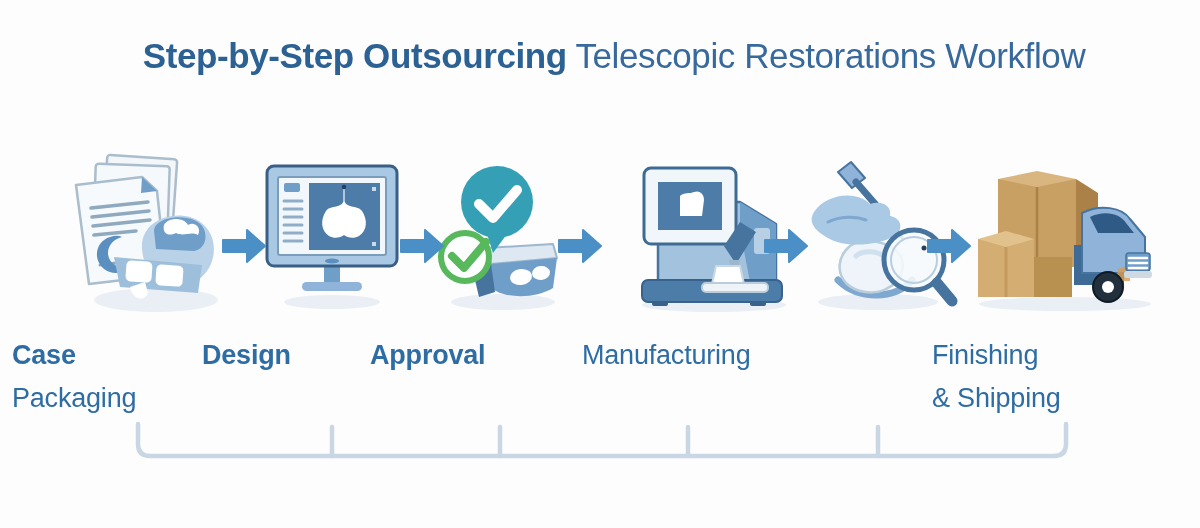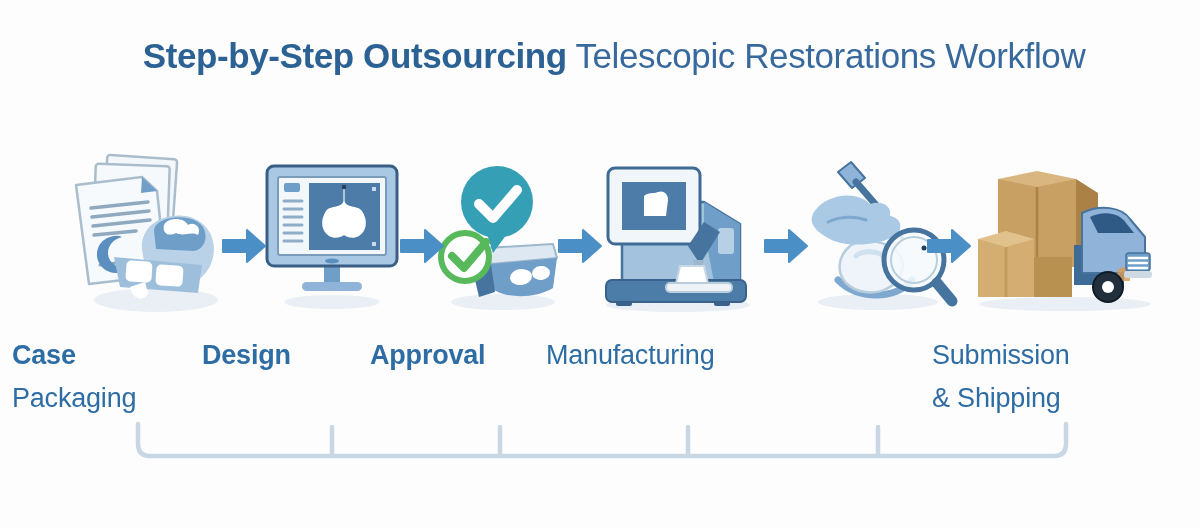--- a/index.html
+++ b/index.html
@@ -11,21 +11,21 @@
   .title{
     position:absolute;top:34px;left:0;width:100%;
     text-align:center;font-size:35px;letter-spacing:-.4px;line-height:44px;
     color:#33689e;white-space:nowrap;
   }
   .title .em{font-weight:700;color:#2c6193;margin-left:28px;}
   .title .rest{font-weight:400;color:#37699d;text-align:right;}
   
   .step{position:absolute;top:150px;width:200px;height:280px;}
   .s1{left:42px;}  .s2{left:232px;} .s3{left:400px;}
-  .s4{left:576px;} .s5{left:778px;} .s6{left:962px;}
+  .s4{left:612px;} .s5{left:778px;} .s6{left:962px;}
   .icon-wrap{
     position:absolute;top:0;left:0;right:0;height:172px;
     display:flex;align-items:center;justify-content:center;
   }
   .label{
     position:absolute;top:184px;left:-30px;right:-30px;text-align:left;
     color:#2e6da4;font-size:27px;line-height:43px;letter-spacing:-.2px;
   }
   .label .l1{font-weight:700;}
   .label .l2{font-weight:400;}
@@ -198,21 +198,21 @@
           <line x1="159" y1="97" x2="177" y2="97"></line>
           <line x1="159" y1="102" x2="177" y2="102"></line>
           <line x1="159" y1="107" x2="177" y2="107"></line>
         </g>
         <rect x="154" y="110" width="28" height="7" rx="3" fill="#cfd9e4"></rect>
         <circle cx="138" cy="126" r="15" fill="#222f3d" stroke="#0f1a26" stroke-width="2"></circle>
         <circle cx="138" cy="126" r="6" fill="#ffffff"></circle>
       </svg>
     </div>
     <div class="label">
-      <div class="l1">Submission</div>
+      <div class="l1">Finishing</div>
       <div class="l2">&amp; Shipping</div>
     </div>
   </div>
 
   <div class="arrow a1">
     <svg width="46" height="38" viewBox="0 0 46 38">
         <path d="M2 13 L26 13 L26 3 L44 19 L26 35 L26 25 L2 25 Z" fill="#4a8fc6" stroke="#4a8fc6" stroke-width="2" stroke-linejoin="round"></path>
       </svg>
   </div>
   <div class="arrow a2">

